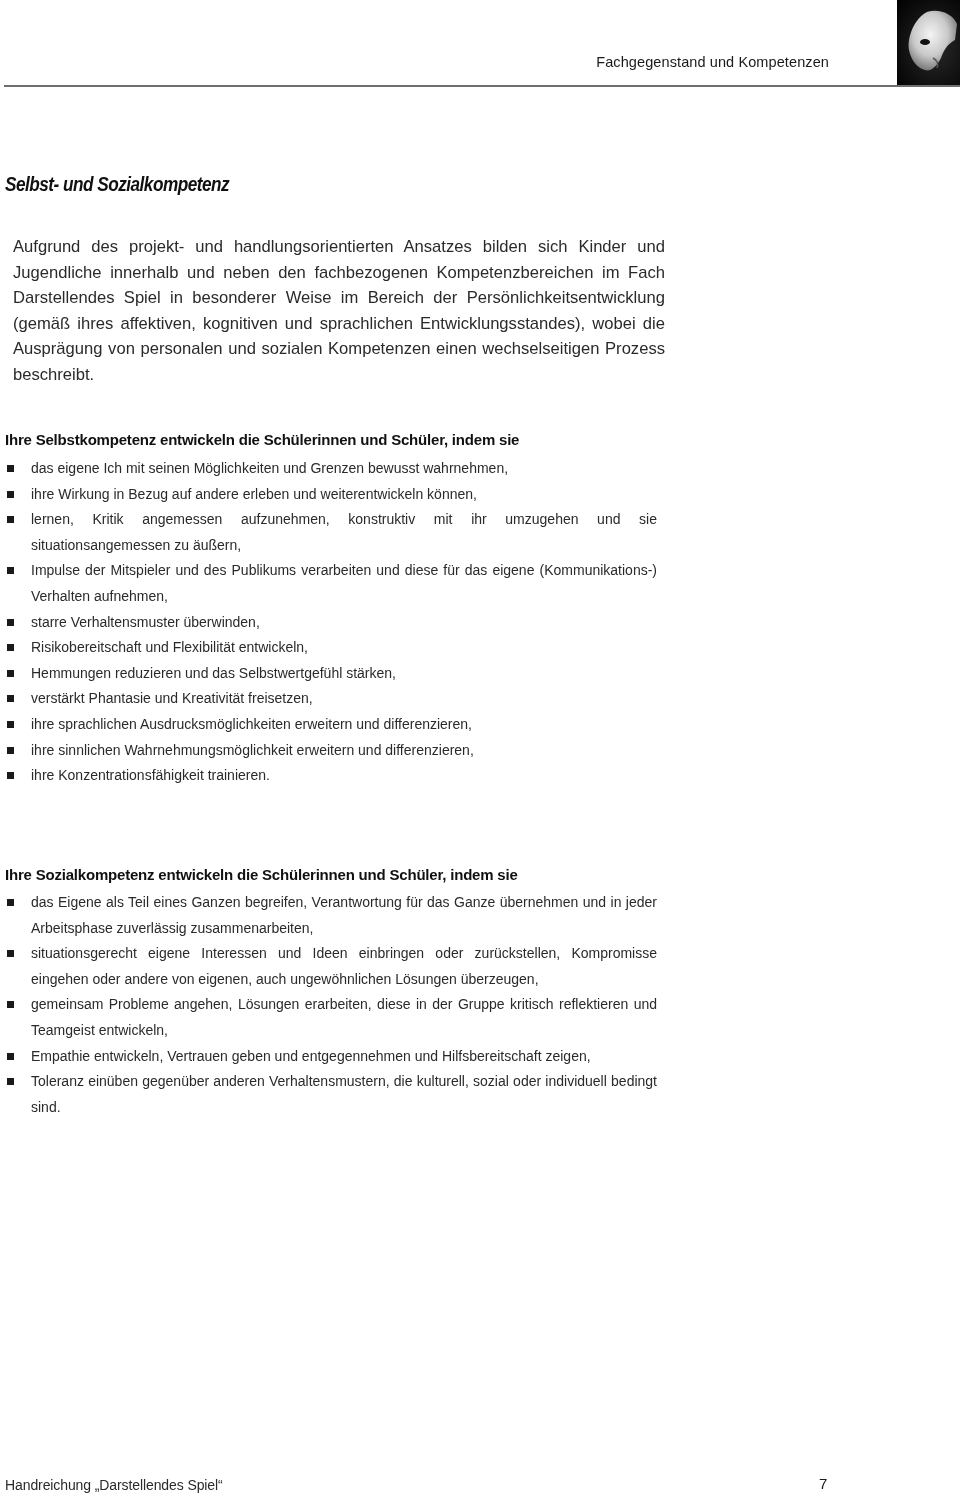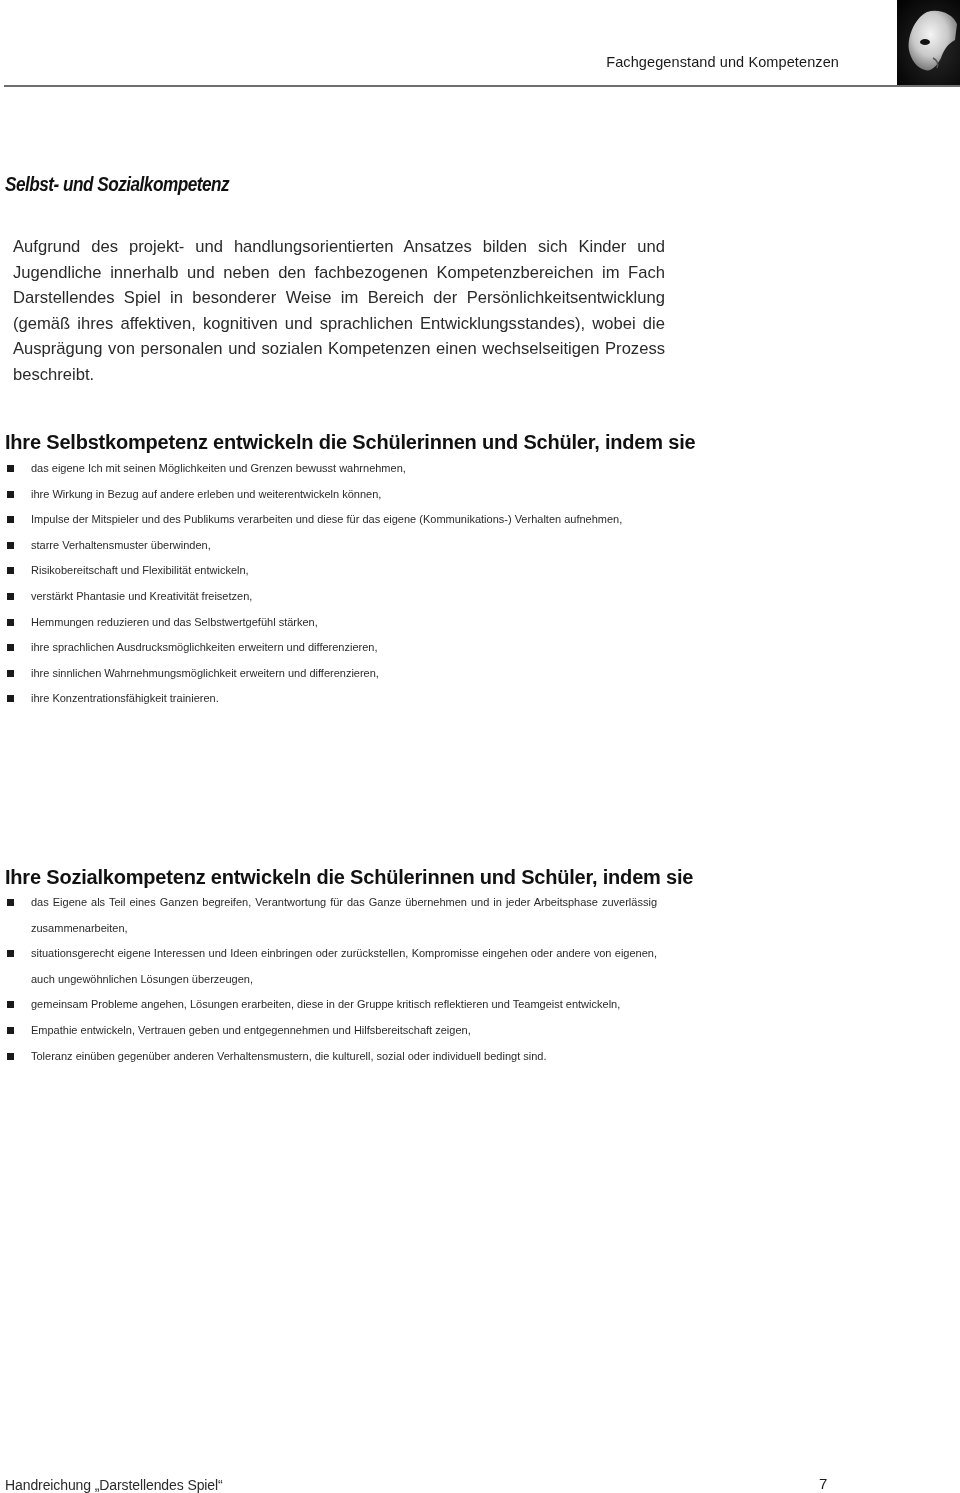--- a/index.html
+++ b/index.html
@@ -1,21 +1,21 @@
 <!DOCTYPE html>
 <html><head>
   <meta charset="utf-8">
   <style>
     html, body { margin: 0; padding: 0; background: #ffffff; }
     body {
       width: 960px; height: 1493px; position: relative; overflow: hidden;
       font-family: "Liberation Sans", sans-serif; color: #1e1e1e;
     }
     .header-title {
-      position: absolute; right: 121px; top: 54px;
+      position: absolute; right: 131px; top: 54px;
       font-size: 14.5px; color: #1a1a1a; letter-spacing: 0.1px;
     }
     .header-rule {
       position: absolute; left: 4px; top: 85px; width: 956px; height: 2px;
       background: #6e6e6e;
     }
     .mask-image {
       position: absolute; left: 897px; top: 0; width: 63px; height: 85px;
       background: radial-gradient(ellipse at 60% 55%, #2a2a2a 0%, #0c0c0c 70%, #000 100%);
       overflow: hidden;
@@ -28,27 +28,27 @@
       transform: scaleX(0.86); transform-origin: left center;
     }
     .intro {
       position: absolute; left: 5px; top: 226px; width: 652px;
       font-size: 16.6px; line-height: 25.6px; text-align: justify;
       color: #2a2a2a; margin: 8px;
       hyphens: manual;
     }
     .block-heading {
       position: absolute; left: 5px;
-      font-size: 20px; font-weight: bold; color: #111;
+      font-size: 15px; font-weight: bold; color: #111;
       letter-spacing: -0.2px; margin: 0;
     }
     .blist {
       position: absolute; left: 5px; width: 652px;
       list-style: none; margin: 0; padding: 0;
-      font-size: 11px; line-height: 25.6px; color: #2a2a2a;
+      font-size: 14px; line-height: 25.6px; color: #2a2a2a;
     }
     .blist li {
       position: relative; padding-left: 26px; text-align: justify;
     }
     .bullet {
       position: absolute; left: 2px; top: 9px; width: 7px; height: 7px;
       background: #1a1a1a;
     }
     .footer-left {
       position: absolute; left: 5px; top: 1477px;
@@ -79,25 +79,26 @@
 </div>
 <div class="header-rule"></div>
 
 <div class="section-title">Selbst- und Sozialkompetenz</div>
 <p class="intro">Aufgrund des projekt- und handlungsorientierten Ansatzes bilden sich Kinder und Jugendliche innerhalb und neben den fachbezogenen Kompetenz­bereichen im Fach Darstellendes Spiel in besonderer Weise im Bereich der Persönlichkeitsentwicklung (gemäß ihres affektiven, kognitiven und sprachli­chen Entwicklungsstandes), wobei die Ausprägung von personalen und sozia­len Kompetenzen einen wechselseitigen Prozess beschreibt.</p>
 
 <p class="block-heading" style="top:431px;">Ihre Selbstkompetenz entwickeln die Schülerinnen und Schüler, indem sie</p>
 <ul class="blist" style="top:456px;">
   <li><span class="bullet"></span><span>das eigene Ich mit seinen Möglichkeiten und Grenzen bewusst wahrneh­men,</span></li>
   <li><span class="bullet"></span><span>ihre Wirkung in Bezug auf andere erleben und weiterentwickeln können,</span></li>
+  <li><span class="bullet"></span><span>lernen, Kritik angemessen aufzunehmen, konstruktiv mit ihr umzugehen und sie situationsangemessen zu äußern,</span></li>
   <li><span class="bullet"></span><span>Impulse der Mitspieler und des Publikums verarbeiten und diese für das eigene (Kommunikations-) Verhalten aufnehmen,</span></li>
   <li><span class="bullet"></span><span>starre Verhaltensmuster überwinden,</span></li>
   <li><span class="bullet"></span><span>Risikobereitschaft und Flexibilität entwickeln,</span></li>
+  <li><span class="bullet"></span><span>Hemmungen reduzieren und das Selbstwertgefühl stärken,</span></li>
   <li><span class="bullet"></span><span>verstärkt Phantasie und Kreativität freisetzen,</span></li>
-  <li><span class="bullet"></span><span>Hemmungen reduzieren und das Selbstwertgefühl stärken,</span></li>
   <li><span class="bullet"></span><span>ihre sprachlichen Ausdrucksmöglichkeiten erweitern und differenzieren,</span></li>
   <li><span class="bullet"></span><span>ihre sinnlichen Wahrnehmungsmöglichkeit erweitern und differenzieren,</span></li>
   <li><span class="bullet"></span><span>ihre Konzentrationsfähigkeit trainieren.</span></li>
 </ul>
 
 <p class="block-heading" style="top:866px;text-align:center;">Ihre Sozialkompetenz entwickeln die Schülerinnen und Schüler, indem sie</p>
 <ul class="blist" style="top:890px;">
   <li><span class="bullet"></span><span>das Eigene als Teil eines Ganzen begreifen, Verantwortung für das Ganze übernehmen und in jeder Arbeitsphase zuverlässig zusammenarbeiten,</span></li>
   <li><span class="bullet"></span><span>situationsgerecht eigene Interessen und Ideen einbringen oder zurückstel­len, Kompromisse eingehen oder andere von eigenen, auch ungewöhnli­chen Lösungen überzeugen,</span></li>
   <li><span class="bullet"></span><span>gemeinsam Probleme angehen, Lösungen erarbeiten, diese in der Gruppe kritisch reflektieren und Teamgeist entwickeln,</span></li>

